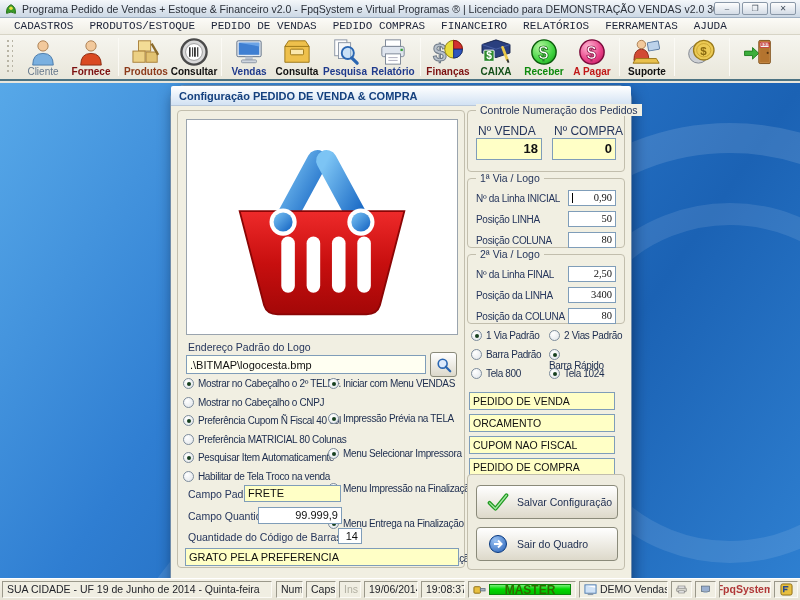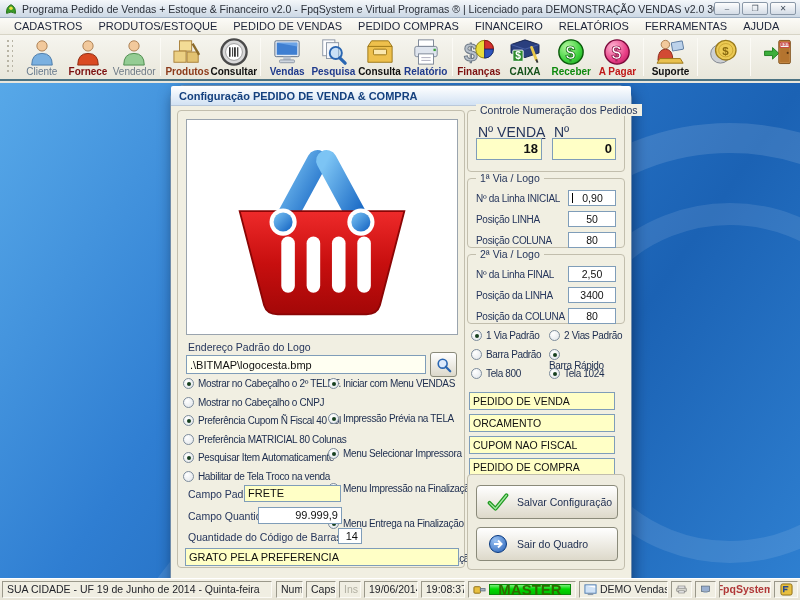--- a/index.html
+++ b/index.html
@@ -15,21 +15,21 @@
   .title-text { flex:1; font-size:10.5px; color:#2a2f38; white-space:nowrap; overflow:hidden; }
   .win-buttons { display:flex; gap:2px; }
   .wbtn { width:26px; height:13px; border:1px solid #8a98a8; border-radius:2px;
     background:linear-gradient(#fdfdfd,#d4dce6); font-size:8px; line-height:11px;
     text-align:center; color:#44505e; cursor:default; }
 
   
   .menubar { position:absolute; left:0; top:18px; width:800px; height:17px;
     background:linear-gradient(#fcfbf7,#efede4); border-bottom:1px solid #d7d4c6;
     display:flex; align-items:center; padding-left:6px; }
-  .menu-item { padding:5px 8px; color:#1c2338; white-space:nowrap; }
+  .menu-item { padding:5px 8px; color:#1c2338; white-space:nowrap;font-family:Liberation Mono, monospace; }
 
   
   .toolbar { position:absolute; left:0; top:35px; width:800px; height:46px;
     background:linear-gradient(#f6f5ef,#e9e7db); border-bottom:2px solid #4d7382;
     display:flex; align-items:stretch; padding-left:6px; }
   .grip { width:7px; margin:4px 6px 4px 0;
     background-image:radial-gradient(circle at 2px 2px,#b8b4a4 1px,transparent 1.2px);
     background-size:5px 5px; }
   .tbtn { width:48px; display:flex; flex-direction:column; align-items:center;
     justify-content:flex-start; padding-top:3px; cursor:default; }
@@ -103,26 +103,26 @@
   .campo-qtd-fld      { left:80px; top:396px; width:84px; height:17px; line-height:15px; text-align:right; }
   .barras-lbl         { left:10px; top:420px; }
   .barras-fld         { left:160px; top:417px; width:24px; height:16px; line-height:14px; text-align:right; }
   .grato-fld          { left:7px;  top:437px; width:274px; height:18px; line-height:16px; }
 
   
   .right-col { position:absolute; left:296px; top:0; width:160px; height:466px; }
   .grp-num  { left:0; top:4px;  width:158px; height:62px; }
   .grp-via1 { left:0; top:72px; width:158px; height:70px; }
   .grp-via2 { left:0; top:148px;width:158px; height:70px; }
-  .num-cell-lbl { font-size:14px; color:#26365c; position:absolute; top:13px;text-decoration:underline; }
+  .num-cell-lbl { font-size:12px; color:#26365c; position:absolute; top:13px; }
   .num-fld { position:absolute; top:27px; height:22px; font-weight:bold; font-size:13px;
     text-align:right; line-height:20px; }
   .via-row-lbl { position:absolute; left:8px; font-size:10px; letter-spacing:-0.3px; color:#26365c; }
   .via-fld { position:absolute; right:8px; width:48px; height:16px; line-height:14px;
-    text-align:center; font-size:10.5px; }
+    text-align:right; font-size:10.5px;font-family:Liberation Serif, serif; }
   .caret { display:inline-block; width:1px; height:10px; background:#000; float:left; margin-top:2px; }
 
   .radio-grid { position:absolute; left:0; top:224px; width:160px; height:56px; }
   .rg-row { position:absolute; display:flex; }
   .rg-c1 { left:4px; } .rg-c2 { left:82px; }
 
   .doc-fld { position:absolute; left:2px; width:146px; height:18px; line-height:16px; font-size:10.5px; }
 
   .grp-btns { left:0; top:368px; width:158px; height:96px; background:#eeecdf; }
   .dlg-btn { position:absolute; left:8px; width:142px; height:34px; border:1px solid #8a8a7a;
@@ -132,21 +132,21 @@
 
   
   .statusbar { position:absolute; left:0; top:578px; width:800px; height:22px;
     background:linear-gradient(#f4f2e8,#e6e3d5); border-top:1px solid #fff; }
   .panel { position:absolute; top:2px; height:17px; border:1px solid;
     border-color:#9a988a #fbfaf4 #fbfaf4 #9a988a; background:#f0eee2;
     font-size:10.5px; line-height:15px; padding:0 4px; color:#22242a;
     white-space:nowrap; overflow:hidden; display:flex; align-items:center; gap:3px; }
   .p-ins { color:#b2b0a2; }
   .master-bar { flex:1; height:11px; background:linear-gradient(#7bf07b,#00d900 45%,#00c000);
-    border:1px solid #0a8a0a; text-align:center; font-size:15px; font-weight:bold;
+    border:1px solid #0a8a0a; text-align:center; font-size:12px; font-weight:bold;
     color:#2f6a00; line-height:10px; }
   .p-fpq { color:#b03838; font-weight:bold; justify-content:center; }
   .s-ico { flex:0 0 auto; }
 </style>
 </head>
 <body>
 
 <div class="screen">
 
   <div class="titlebar">
@@ -185,27 +185,20 @@
         </svg>
       <span class="tlabel lbl-cliente">Cliente</span>
     </div>
     <div class="tbtn">
       <svg viewBox="0 0 32 30">
           <circle cx="16" cy="8.5" r="5.5" fill="#f2c99c" stroke="#a97c4f"></circle>
           <path d="M5 29 Q5 16.5 16 16.5 Q27 16.5 27 29 Z" fill="#da4a22" stroke="#8a2a10"></path>
         </svg>
       <span class="tlabel lbl-fornece">Fornece</span>
     </div>
-    <div class="tbtn">
-      <svg viewBox="0 0 32 30">
-          <circle cx="16" cy="8.5" r="5.5" fill="#f2c99c" stroke="#a97c4f"></circle>
-          <path d="M5 29 Q5 16.5 16 16.5 Q27 16.5 27 29 Z" fill="#94cc94" stroke="#4a8a4a"></path>
-        </svg>
-      <span class="tlabel lbl-vendedor">Vendedor</span>
-    </div>
 
     <div class="tsep"></div>
 
     <div class="tbtn">
       <svg viewBox="0 0 32 30">
           <rect x="8" y="3" width="13" height="11" fill="#f3dc96" stroke="#a87f38"></rect>
           <rect x="2" y="14" width="13" height="12" fill="#ecd084" stroke="#a87f38"></rect>
           <rect x="16" y="15" width="12" height="11" fill="#e2c271" stroke="#a87f38"></rect>
           <line x1="22" y1="6" x2="29" y2="18" stroke="#8a6a2a" stroke-width="2.5"></line>
         </svg>
@@ -232,34 +225,34 @@
           <rect x="3" y="3" width="26" height="17" rx="1.5" fill="#e8edf4" stroke="#5a6b80"></rect>
           <rect x="5" y="5" width="22" height="13" fill="#3f7fd2"></rect>
           <path d="M5 5 l22 4 v-4 z" fill="#6ba3e6"></path>
           <rect x="12" y="20" width="8" height="3.5" fill="#b9c2cf"></rect>
           <rect x="8" y="23.5" width="16" height="3" rx="1" fill="#cfd6df" stroke="#8a94a4"></rect>
         </svg>
       <span class="tlabel lbl-navy">Vendas</span>
     </div>
     <div class="tbtn">
       <svg viewBox="0 0 32 30">
+          <path d="M3 9 l4 -6 h18 l4 6 v17 h-26 z" fill="#eec04c" stroke="#9a7414"></path>
+          <path d="M3 9 h26" stroke="#9a7414"></path>
+          <rect x="9" y="12" width="14" height="6" rx="1" fill="#fae7ad" stroke="#9a7414"></rect>
+        </svg>
+      <span class="tlabel lbl-black">Consulta</span>
+    </div>
+    <div class="tbtn">
+      <svg viewBox="0 0 32 30">
           <rect x="5" y="2" width="13" height="17" fill="#fdfdfd" stroke="#8a94a4"></rect>
           <rect x="9" y="5" width="13" height="17" fill="#f4f6f9" stroke="#8a94a4"></rect>
           <circle cx="19" cy="16" r="6.5" fill="rgba(150,200,245,.45)" stroke="#2a66b2" stroke-width="2"></circle>
           <line x1="23.5" y1="21.5" x2="29" y2="27" stroke="#2a66b2" stroke-width="3.5" stroke-linecap="round"></line>
         </svg>
       <span class="tlabel lbl-navy">Pesquisa</span>
-    </div>
-    <div class="tbtn">
-      <svg viewBox="0 0 32 30">
-          <path d="M3 9 l4 -6 h18 l4 6 v17 h-26 z" fill="#eec04c" stroke="#9a7414"></path>
-          <path d="M3 9 h26" stroke="#9a7414"></path>
-          <rect x="9" y="12" width="14" height="6" rx="1" fill="#fae7ad" stroke="#9a7414"></rect>
-        </svg>
-      <span class="tlabel lbl-black">Consulta</span>
     </div>
     <div class="tbtn">
       <svg viewBox="0 0 32 30">
           <rect x="8" y="2" width="16" height="7" fill="#fff" stroke="#7a8494"></rect>
           <rect x="4" y="9" width="24" height="11" rx="2" fill="#dfe5ee" stroke="#7a8494"></rect>
           <rect x="24" y="11.5" width="2.5" height="2.5" fill="#3aa03a"></rect>
           <rect x="8" y="17" width="16" height="11" fill="#fff" stroke="#7a8494"></rect>
           <g stroke="#aab">
             <line x1="11" y1="21" x2="21" y2="21"></line>
             <line x1="11" y1="24" x2="21" y2="24"></line>

